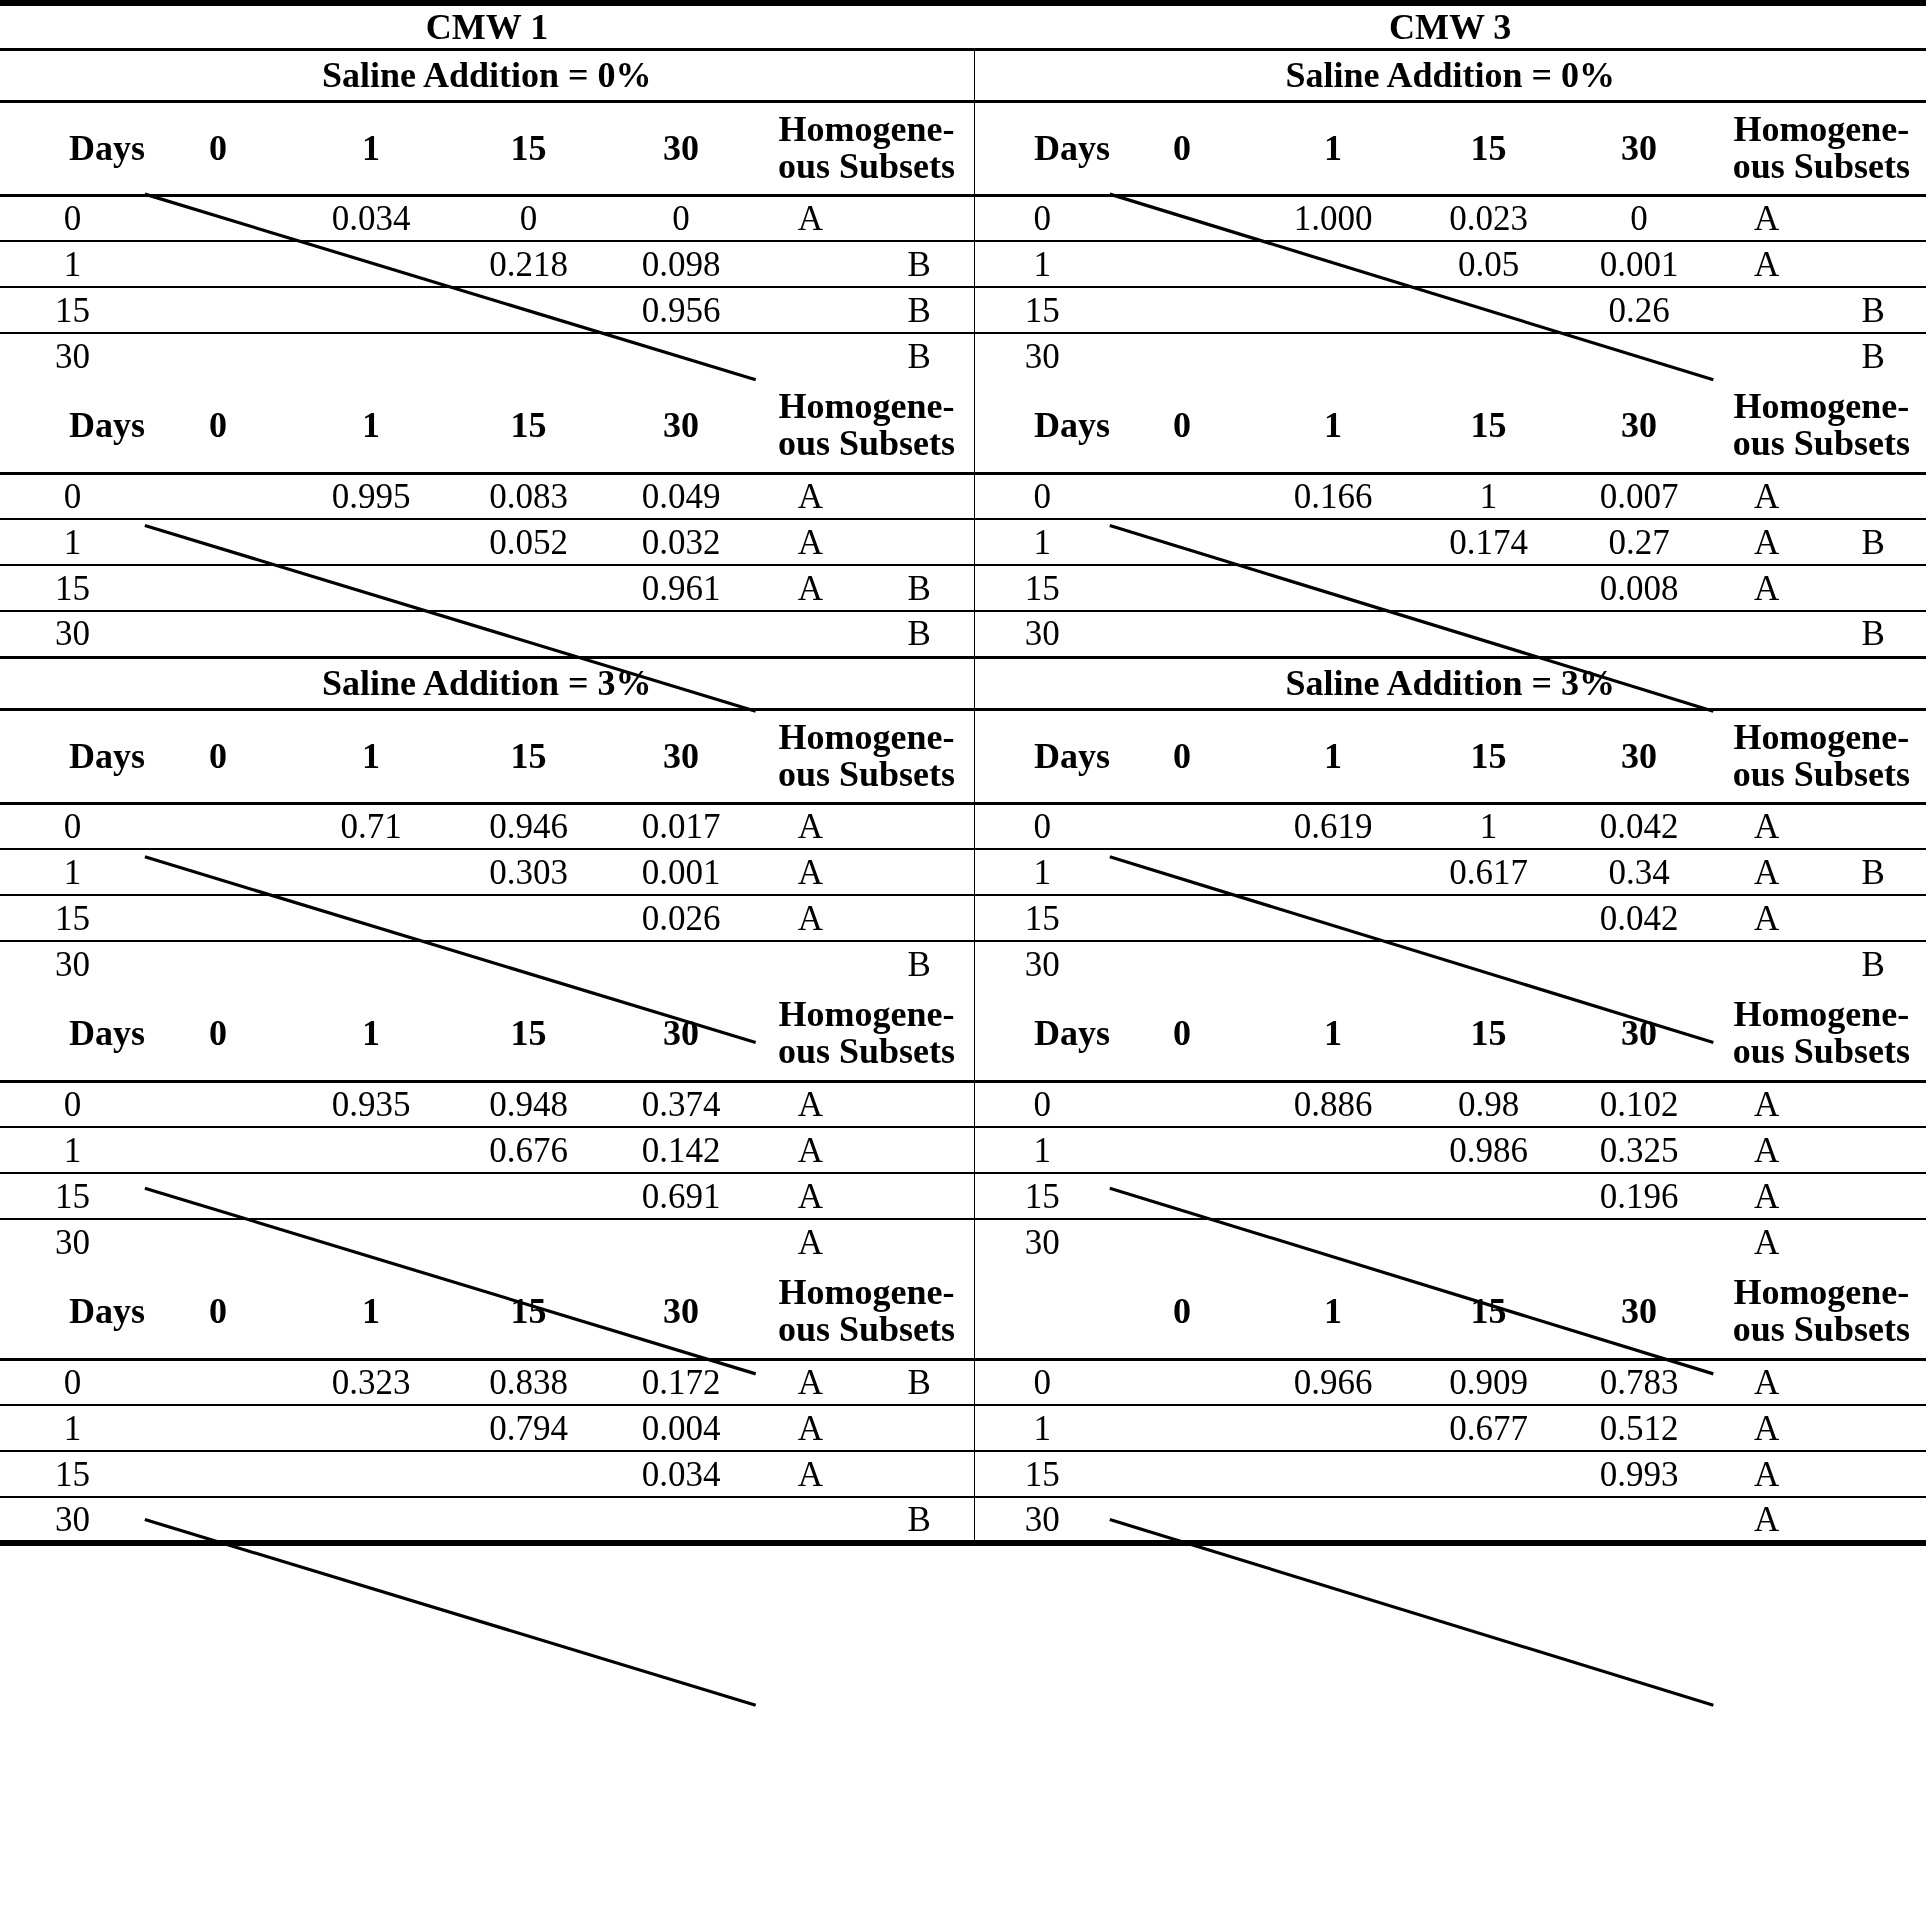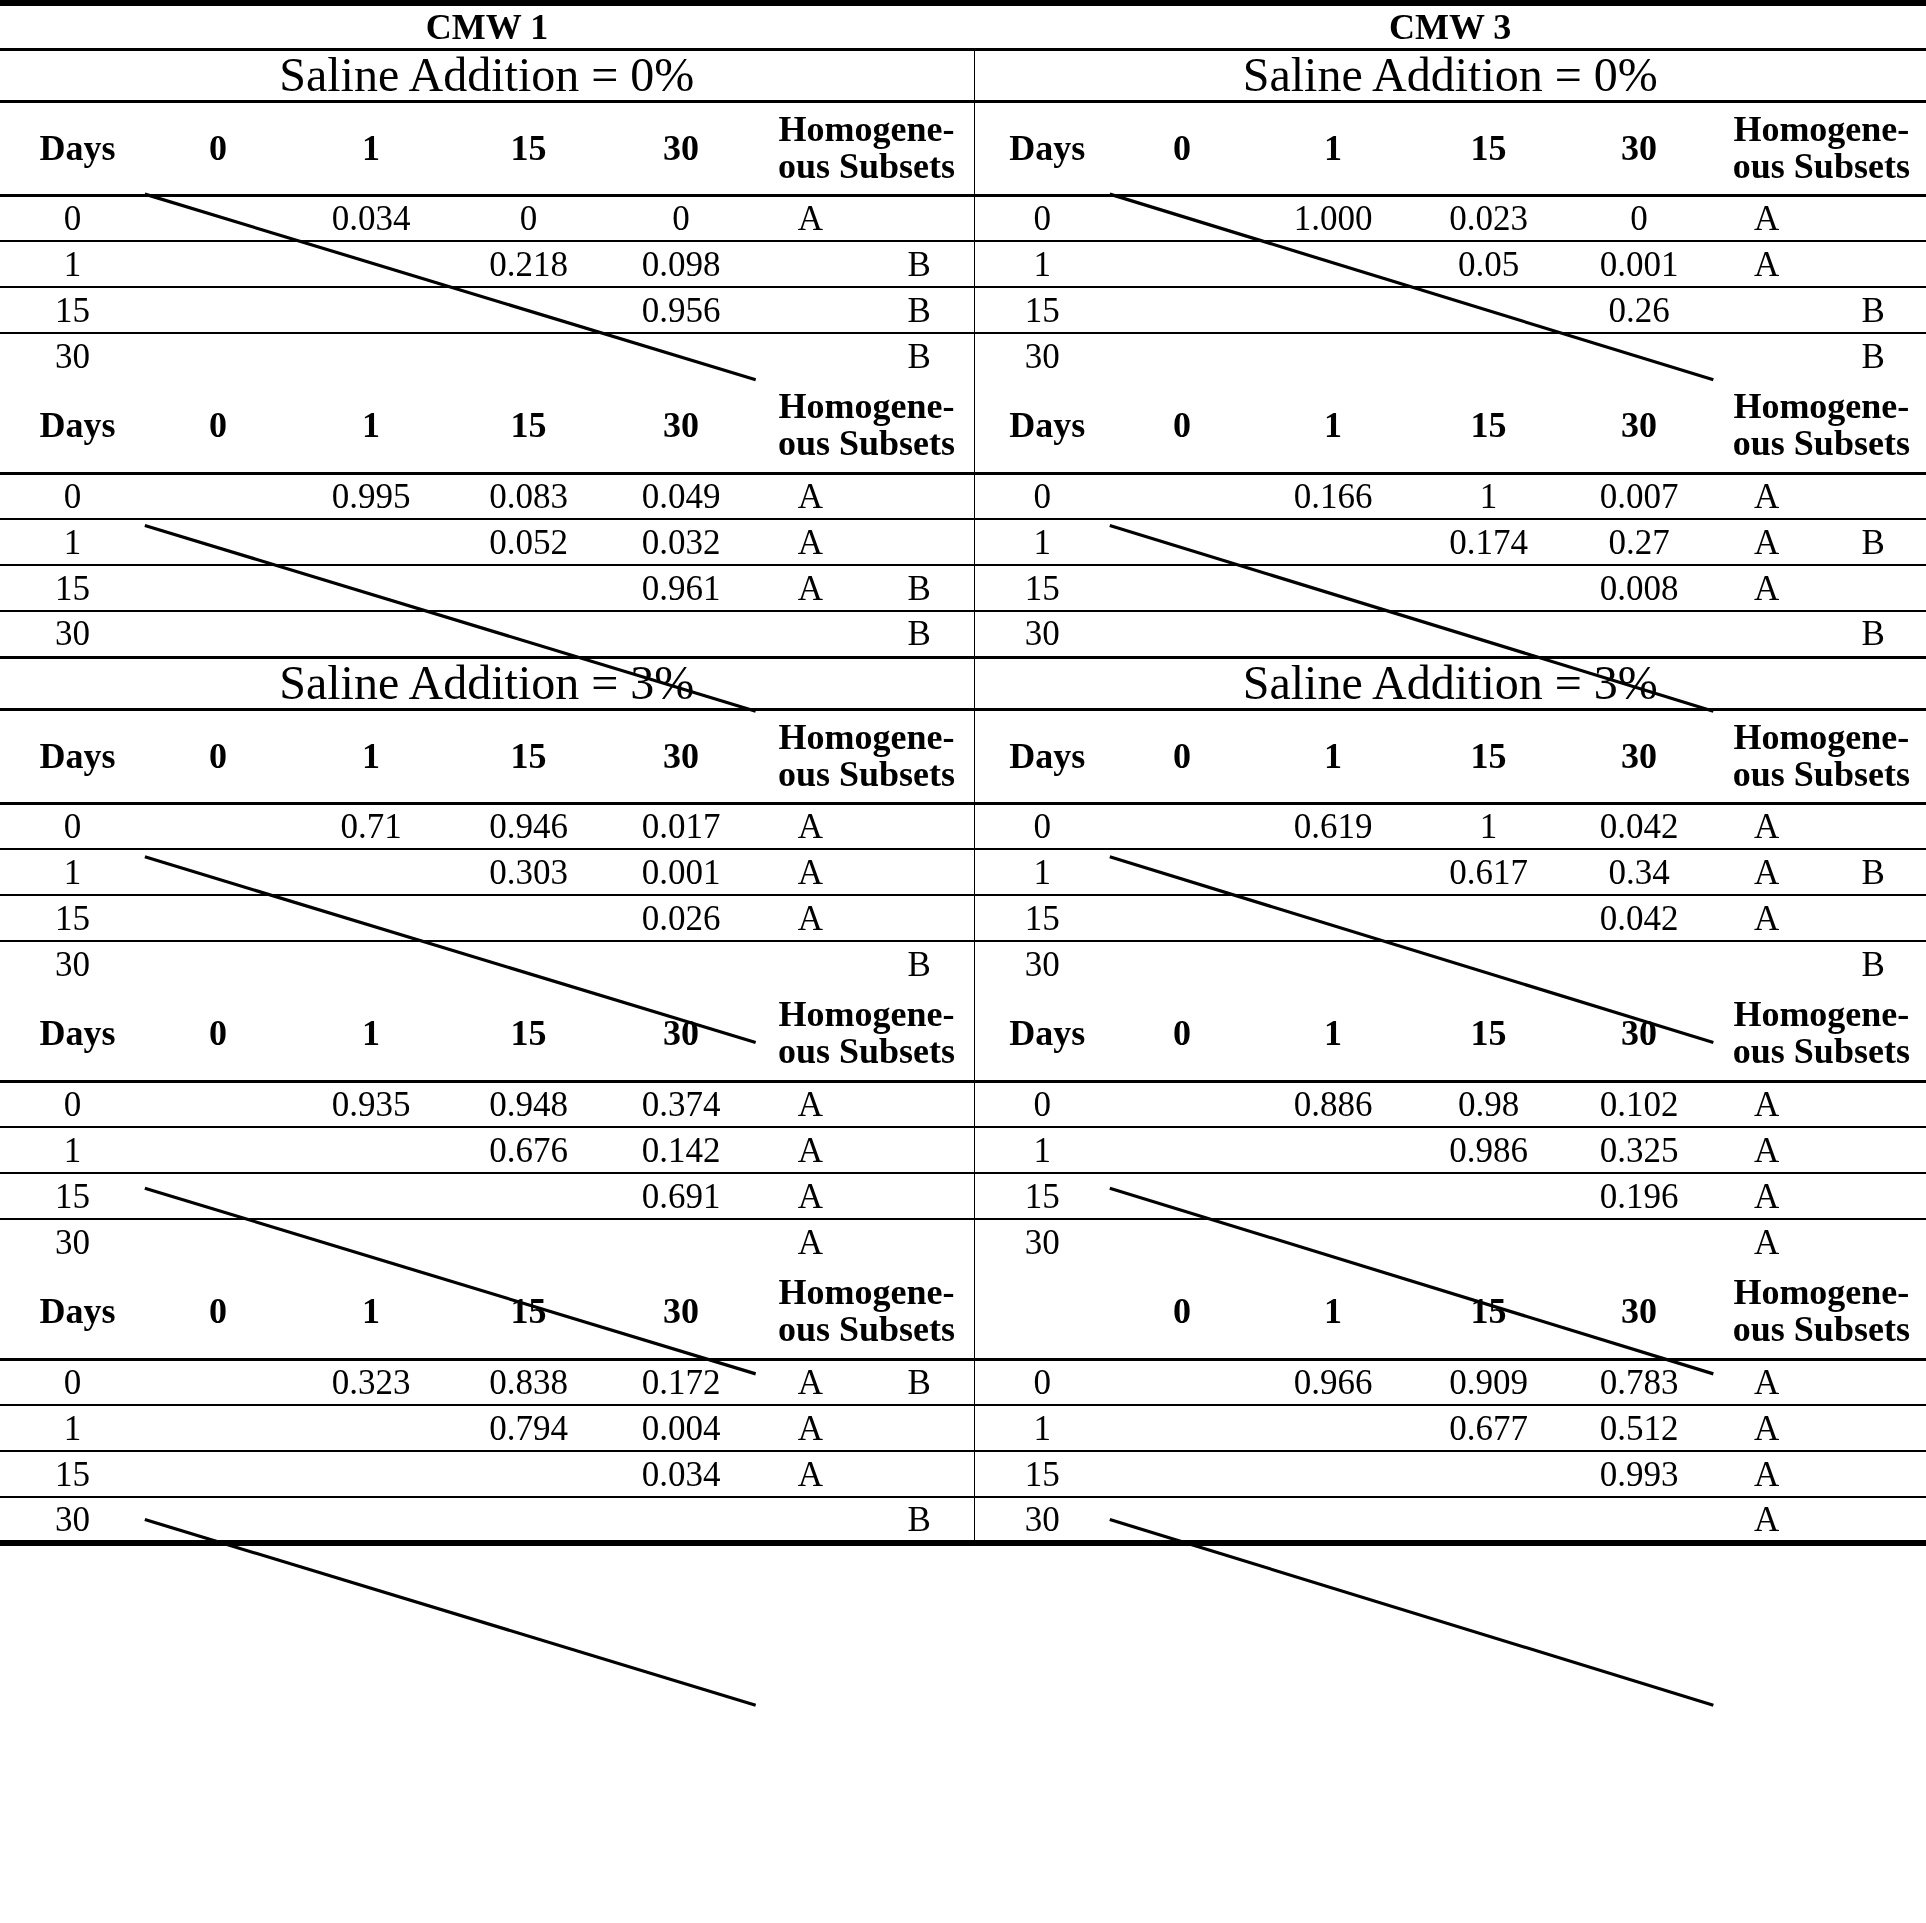--- a/index.html
+++ b/index.html
@@ -62,30 +62,30 @@
   .rule-thin-bot  { border-bottom: 2.3px solid #000; }
 
   .vdiv-left  { border-left: 1.8px solid #000; }
 
   .panel-title {
     font-weight: bold;
     font-size: 36px;
     height: 46px;
   }
   .section-title {
-    font-weight: normal;
-    font-size: 48px;
+    font-weight: bold;
+    font-size: 36px;
     height: 52px;
   }
   .col-head {
     font-weight: bold;
     font-size: 36px;
     height: 94px;
   }
-  .col-head-days { text-align: center; padding-left: 10px; }
+  .col-head-days { text-align: right; padding-left: 10px; }
   .hs-head {
     font-weight: bold;
     font-size: 36px;
     line-height: 1.04;
     text-align: center;
     padding-left: 3.6px;
   }
   .data-row td { height: 46px; font-size: 35px; }
   .daycell { font-size: 35px; }
 </style>

